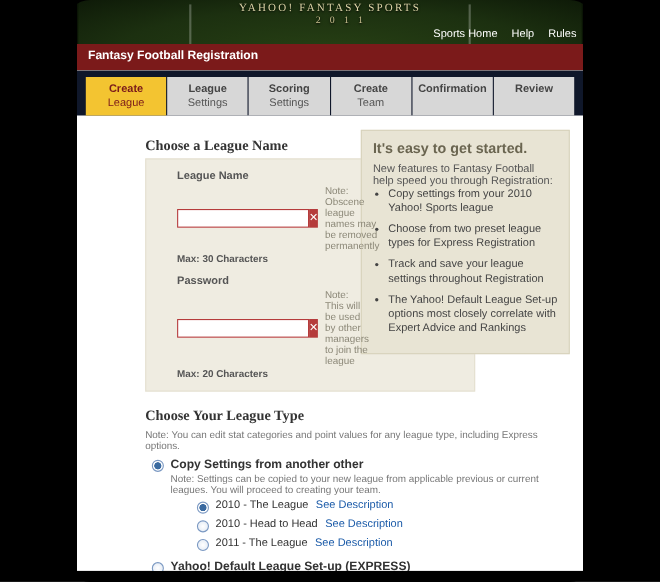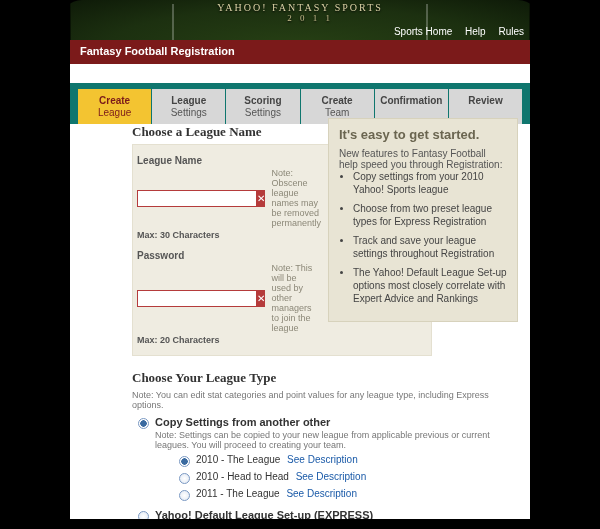--- a/index.html
+++ b/index.html
@@ -11,35 +11,35 @@
   .field::before, .field::after { content:""; position:absolute; top:4px; bottom:0; width:2px; background: rgba(255,255,255,.25); }
   .field::before { left: 22%; } .field::after { right: 22%; }
   .brand { position:absolute; left:0; right:0; top:2px; text-align:center; color:#dcd3a7;
            font-size:10px; letter-spacing:2px; font-family: Georgia, serif; text-shadow:0 1px 2px #000;}
   .brand small { display:block; letter-spacing:3px; font-size:9px; color:#c9bf8f;padding-left:20px;}
   .topnav { position:absolute; right:16px; top:26px; color:#fff; font-size:10px; }
   .topnav span { margin-left:10px; cursor:pointer; }
   .maroon { position:absolute; left:10px; right:10px; top:40px; height:24px; background:#7b1a1a;
             color:#fff; font-weight:bold; font-size:11px; padding:5px 10px; }
   .panel { position:absolute; left:10px; right:10px; top:64px; bottom:10px; background:#fff; overflow:hidden;}
-  .tabs { display:flex; gap:1px; padding:6px 8px 0 8px; background:#0f766e;margin-top:19px;}
+  .tabs { display:flex; gap:1px; padding:6px 8px 0 8px; background:#0f172a;}
   .tab { flex:1; background:#d7d7d7; color:#555; text-align:center; padding:6px 2px; font-size:10px;
          line-height:1.15; cursor:pointer; }
   .tab b { display:block; color:#444; }
   .tab.active { background:#f3c431; color:#7b1a1a; }
   .tab.active b { color:#7b1a1a; }
   .content { position:absolute; left:0; right:0; top:46px; bottom:0; padding:8px 12px 16px 12px; overflow:auto;}
   h1.title { font-family: Georgia, serif; font-size:18px; color:#3a3a3a; font-weight:normal; margin:4px 0 12px 2px;}
   h2.sec { font-family: Georgia, serif; font-size:13px; color:#333; margin:6px 0 4px 0; font-weight:bold;}
   .sidebox { float:right; width:190px; background:#e8e4d4; border:1px solid #d7d2bc; padding:8px 10px 10px 10px; margin:0 0 10px 10px;}
   .sidebox h3 { font-size:13px; color:#6a6550; font-weight:bold; margin-bottom:6px;}
   .sidebox p { font-size:10px; color:#555; margin-bottom:0;}
   .sidebox ul { list-style:disc; margin-left:14px; }
   .sidebox li { font-size:10px; color:#444; margin-bottom:6px; line-height:1.3;}
-  .formbox { background:#efece1; border:1px solid #e4e0d0; padding:10px 4px; margin-left:50px; width:300px;}
+  .formbox { background:#efece1; border:1px solid #e4e0d0; padding:10px 28px; margin-left:50px; width:300px;}
   .frow { margin-bottom:10px; }
   .frow label { display:block; font-size:10px; font-weight:bold; color:#555; margin-bottom:2px;}
   .inp-wrap { display:flex; align-items:center; }
   .inp { width:120px; height:17px; border:1px solid #b53b3b; background:#fff; font-size:10px; padding:1px 3px;}
   .after-inp { width:15px; height:17px; background:#b53b3b; color:#fff; font-size:10px; text-align:center;
                line-height:17px; margin-right:6px;}
   .hint { font-size:9px; color:#8c8878; }
   .maxc { font-size:9px; color:#555; font-weight:bold; margin-top:2px;}
   .note { font-size:9px; color:#777; margin:2px 0 6px 0;}
   .optgroup { margin:4px 0 10px 6px; }

